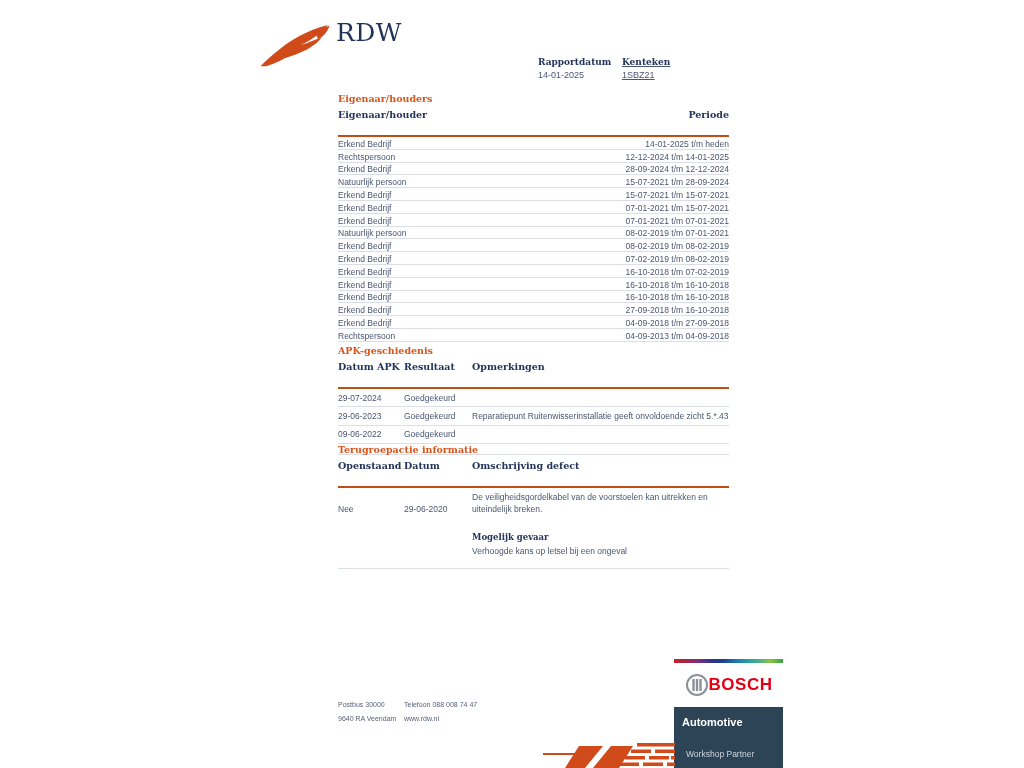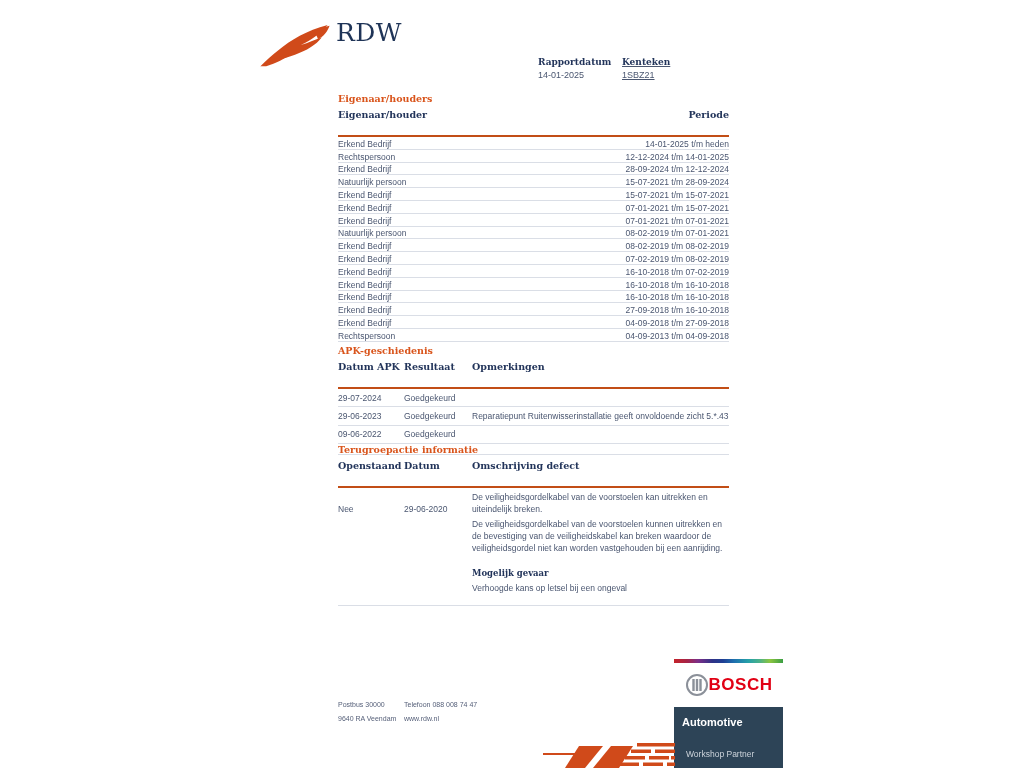--- a/index.html
+++ b/index.html
@@ -221,21 +221,20 @@
     <div class="thead">
       <div class="c1">Openstaand</div>
       <div class="c2">Datum</div>
       <div class="c3">Omschrijving defect</div>
     </div>
     <div class="row recall-row">
       <div class="c1">Nee</div>
       <div class="c2">29-06-2020</div>
       <div class="c3">De veiligheidsgordelkabel van de voorstoelen kan uitrekken en uiteindelijk breken.</div>
     </div>
-    <div class="recall-sub">De veiligheidsgordelkabel van de voorstoelen kunnen uitrekken en de bevestiging van de veiligheidskabel kan breken waardoor de veiligheidsgordel niet kan worden vastgehouden bij een aanrijding.</div>
     <div class="recall-sub-title recall-sub">Mogelijk gevaar</div>
     <div class="recall-sub">Verhoogde kans op letsel bij een ongeval</div>
     <div class="recall-bottom-line"></div>
   </div>
 
   <div class="footer">
     <div class="fcol1">
       <div>Postbus 30000</div>
       <div>9640 RA Veendam</div>
     </div>

